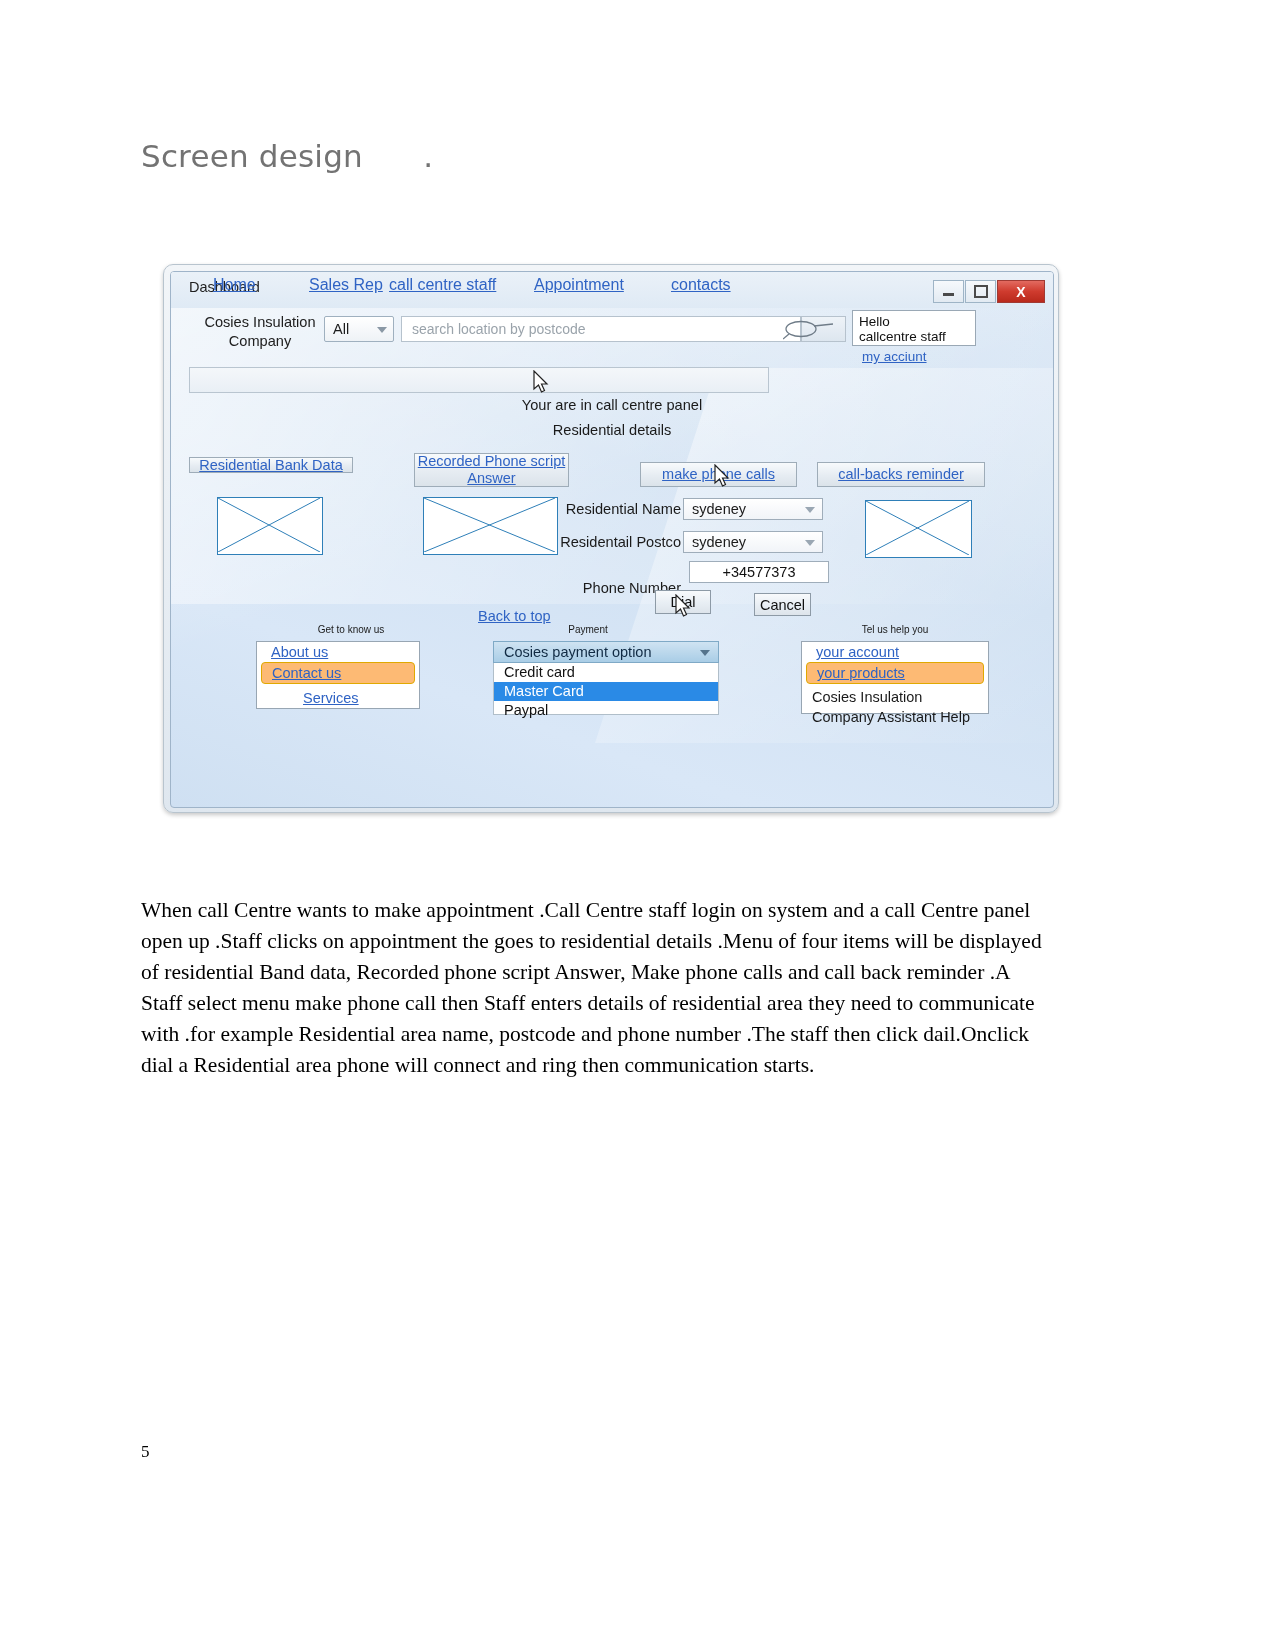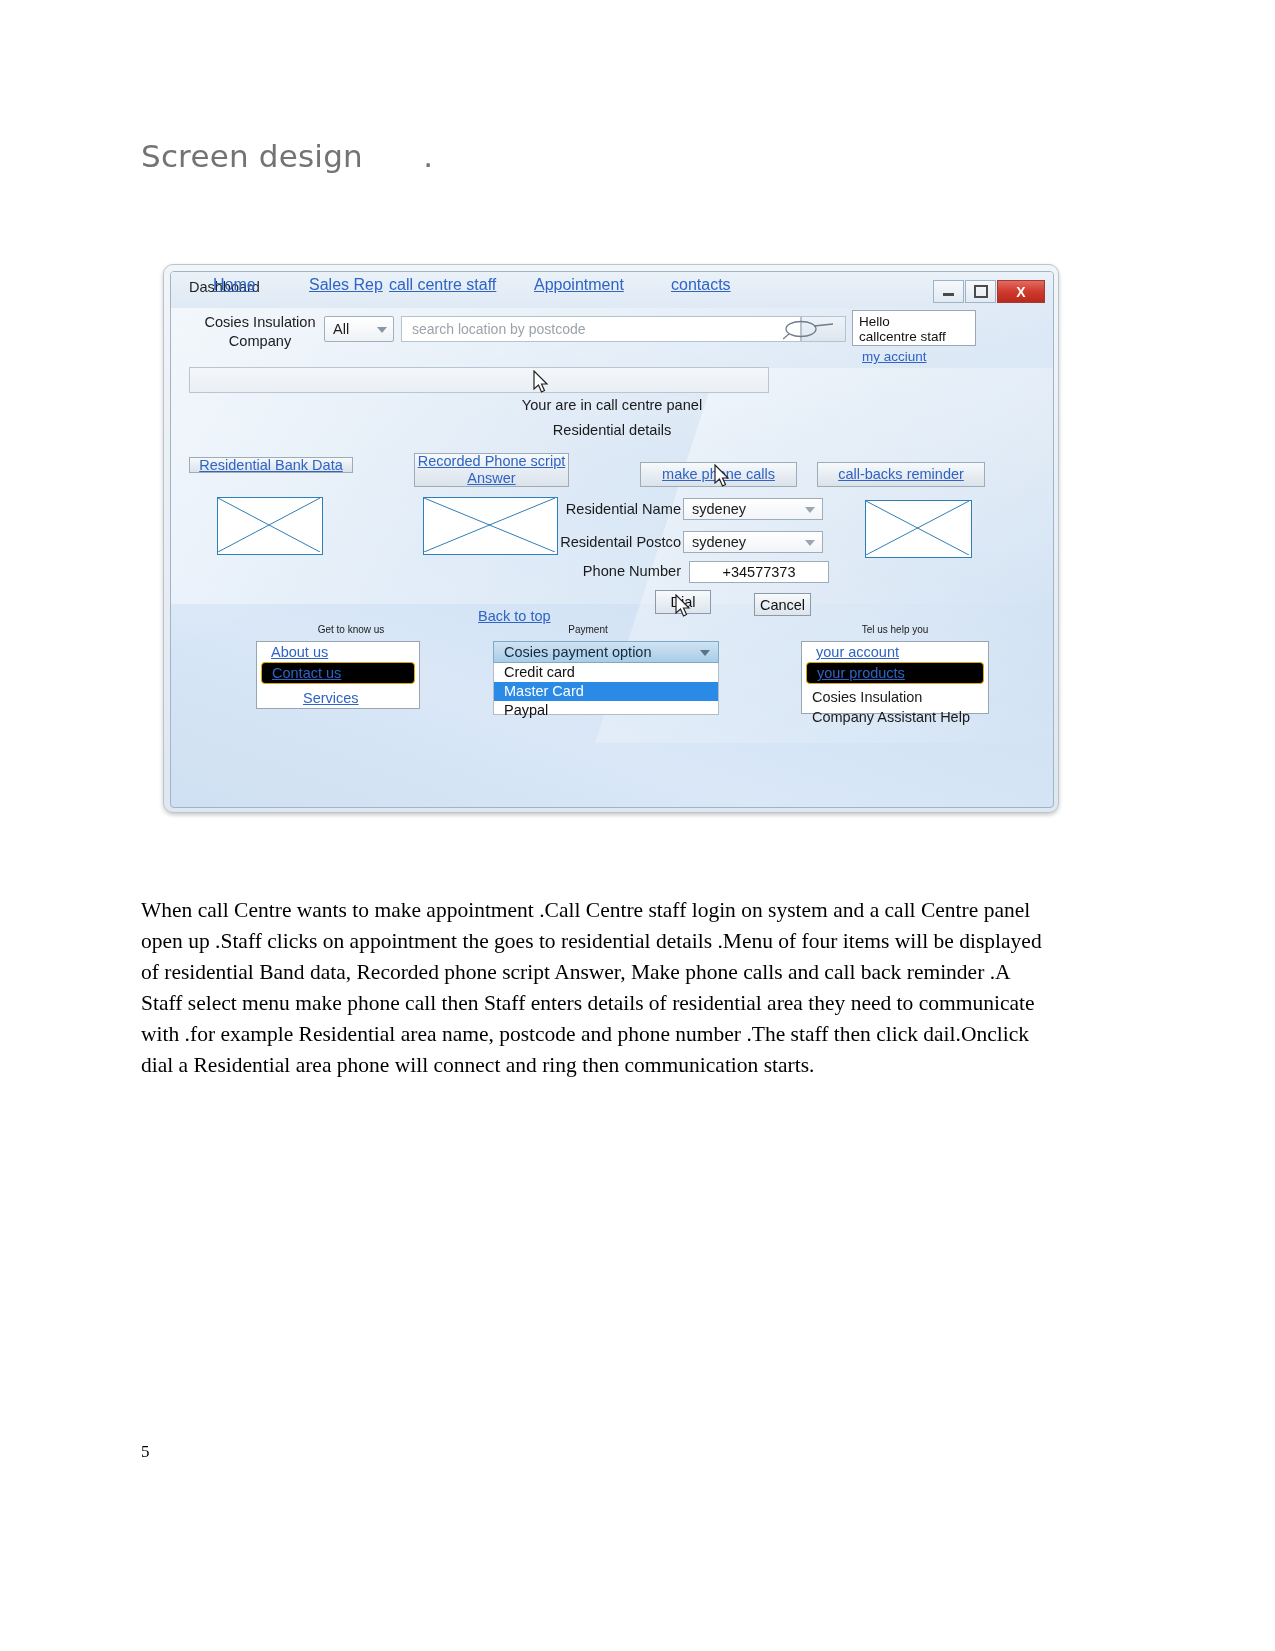--- a/index.html
+++ b/index.html
@@ -365,21 +365,21 @@
     text-decoration: underline;
     padding: 2px 0 2px 14px;
     white-space: nowrap;
   }
   .listitem.plain {
     color: #1a1a1a;
     text-decoration: none;
     padding-left: 10px;
   }
   .listitem.hl {
-    background: #000000;
+    background: #fdba74;
     border: 1px solid #e0a900;
     border-radius: 4px;
     margin: 0 4px;
     padding-left: 10px;
   }
 
   
   .dd-head {
     position: absolute;
     background: linear-gradient(180deg,#cfe3f2 0%, #a9cde6 100%);
@@ -537,21 +537,21 @@
         <div class="val">sydeney</div>
         <div class="arrow"></div>
       </div>
 
       <div class="fieldlabel" style="left:330px; top:262px; width:180px;">Residentail Postco</div>
       <div class="combo" style="left:512px; top:259px; width:140px;">
         <div class="val">sydeney</div>
         <div class="arrow"></div>
       </div>
 
-      <div class="fieldlabel" style="left:330px; top:291px; width:180px;">Phone Number</div>
+      <div class="fieldlabel" style="left:330px; top:308px; width:180px;">Phone Number</div>
       <div class="textfield" style="left:518px; top:289px; width:140px;">
         <span>+34577373</span>
       </div>
 
       <div class="pushbtn" style="left:484px; top:318px; width:56px; height:24px;">
         <span>Dial</span>
       </div>
       <div class="pushbtn" style="left:583px; top:321px; width:57px; height:23px;">
         <span>Cancel</span>
       </div>

